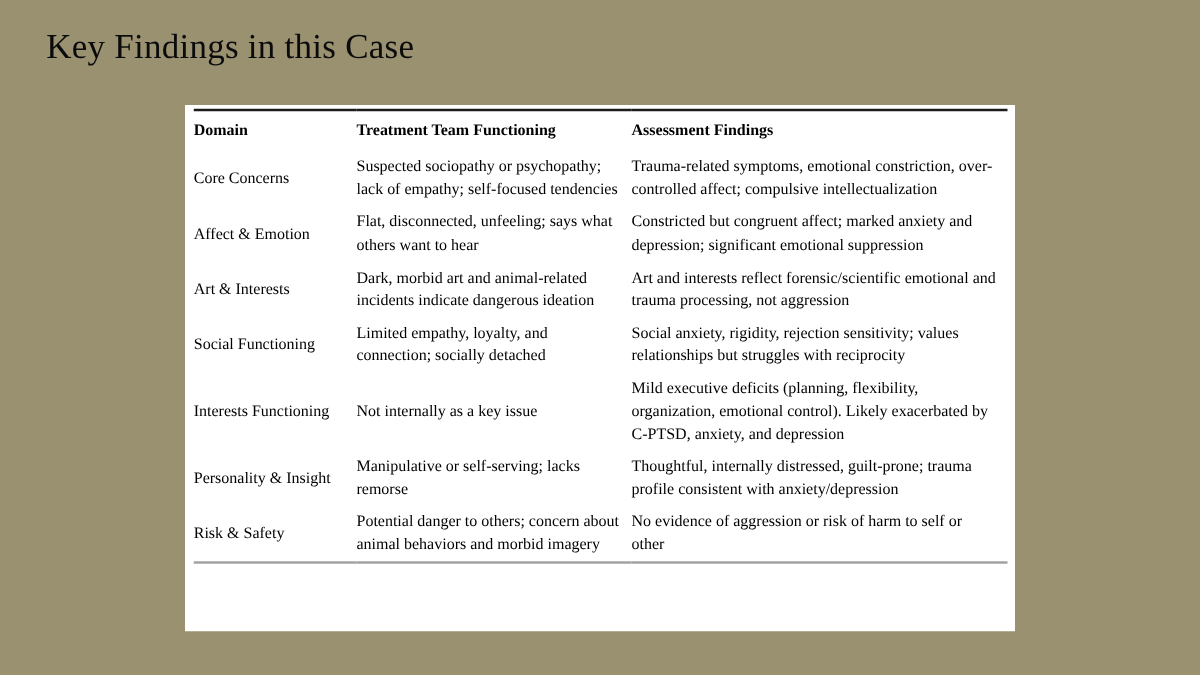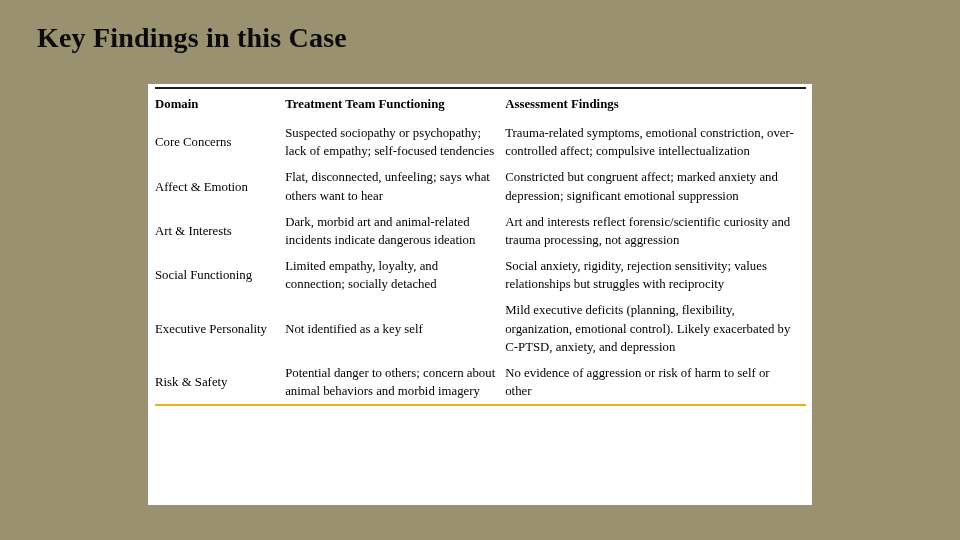--- a/index.html
+++ b/index.html
@@ -11,41 +11,41 @@
     overflow: hidden;
     font-family: "Liberation Serif", serif;
   }
   .slide-title {
     position: absolute;
     left: 37px;
     top: 22px;
     margin: 0;
     font-family: "Liberation Serif", serif;
     font-size: 28px;
-    font-weight: bold;
+    font-weight: normal;
     color: #0b0b0b;
     letter-spacing: 0.2px;
     white-space: nowrap;
   }
   .card {
     position: absolute;
     left: 148px;
     top: 84px;
     width: 664px;
     height: 421px;
     background: #ffffff;
     box-sizing: border-box;
     padding: 3px 6px 6px 7px;
   }
   table.findings {
     width: 100%;
     border-collapse: collapse;
     table-layout: fixed;
     border-top: 2px solid #1b1b1b;
-    border-bottom: 2px solid #eab308;
+    border-bottom: 2px solid #a3a3a3;
     font-family: "Liberation Serif", serif;
     font-size: 12.8px;
     line-height: 1.42;
     color: #000000;
   }
   col.c-domain      { width: 20%; }
   col.c-assumptions { width: 33.8%; }
   col.c-findings    { width: 46.2%; }
   table.findings th {
     text-align: left;
@@ -89,31 +89,36 @@
           <td>Trauma-related symptoms, emotional constriction, over-controlled affect; compulsive intellectualization</td>
         </tr>
         <tr>
           <td class="domain-cell">Affect &amp; Emotion</td>
           <td>Flat, disconnected, unfeeling; says what others want to hear</td>
           <td>Constricted but congruent affect; marked anxiety and depression; significant emotional suppression</td>
         </tr>
         <tr>
           <td class="domain-cell">Art &amp; Interests</td>
           <td>Dark, morbid art and animal-related incidents indicate dangerous ideation</td>
-          <td>Art and interests reflect forensic/scientific curiosity and trauma processing, not aggression</td>
+          <td>Art and interests reflect forensic/scientific emotional and trauma processing, not aggression</td>
         </tr>
         <tr>
           <td class="domain-cell">Social Functioning</td>
           <td>Limited empathy, loyalty, and connection; socially detached</td>
           <td>Social anxiety, rigidity, rejection sensitivity; values relationships but struggles with reciprocity</td>
         </tr>
         <tr>
-          <td class="domain-cell">Executive Personality</td>
-          <td>Not identified as a key self</td>
+          <td class="domain-cell">Interests Functioning</td>
+          <td>Not internally as a key issue</td>
           <td>Mild executive deficits (planning, flexibility, organization, emotional control).  Likely exacerbated by C-PTSD, anxiety, and depression</td>
+        </tr>
+        <tr>
+          <td class="domain-cell">Personality &amp; Insight</td>
+          <td>Manipulative or self-serving; lacks remorse</td>
+          <td>Thoughtful, internally distressed, guilt-prone; trauma profile consistent with anxiety/depression</td>
         </tr>
         <tr>
           <td class="domain-cell">Risk &amp; Safety</td>
           <td>Potential danger to others; concern about animal behaviors and morbid imagery</td>
           <td>No evidence of aggression or risk of harm to self or other</td>
         </tr>
       </tbody>
     </table>
   </div>
 </div>

